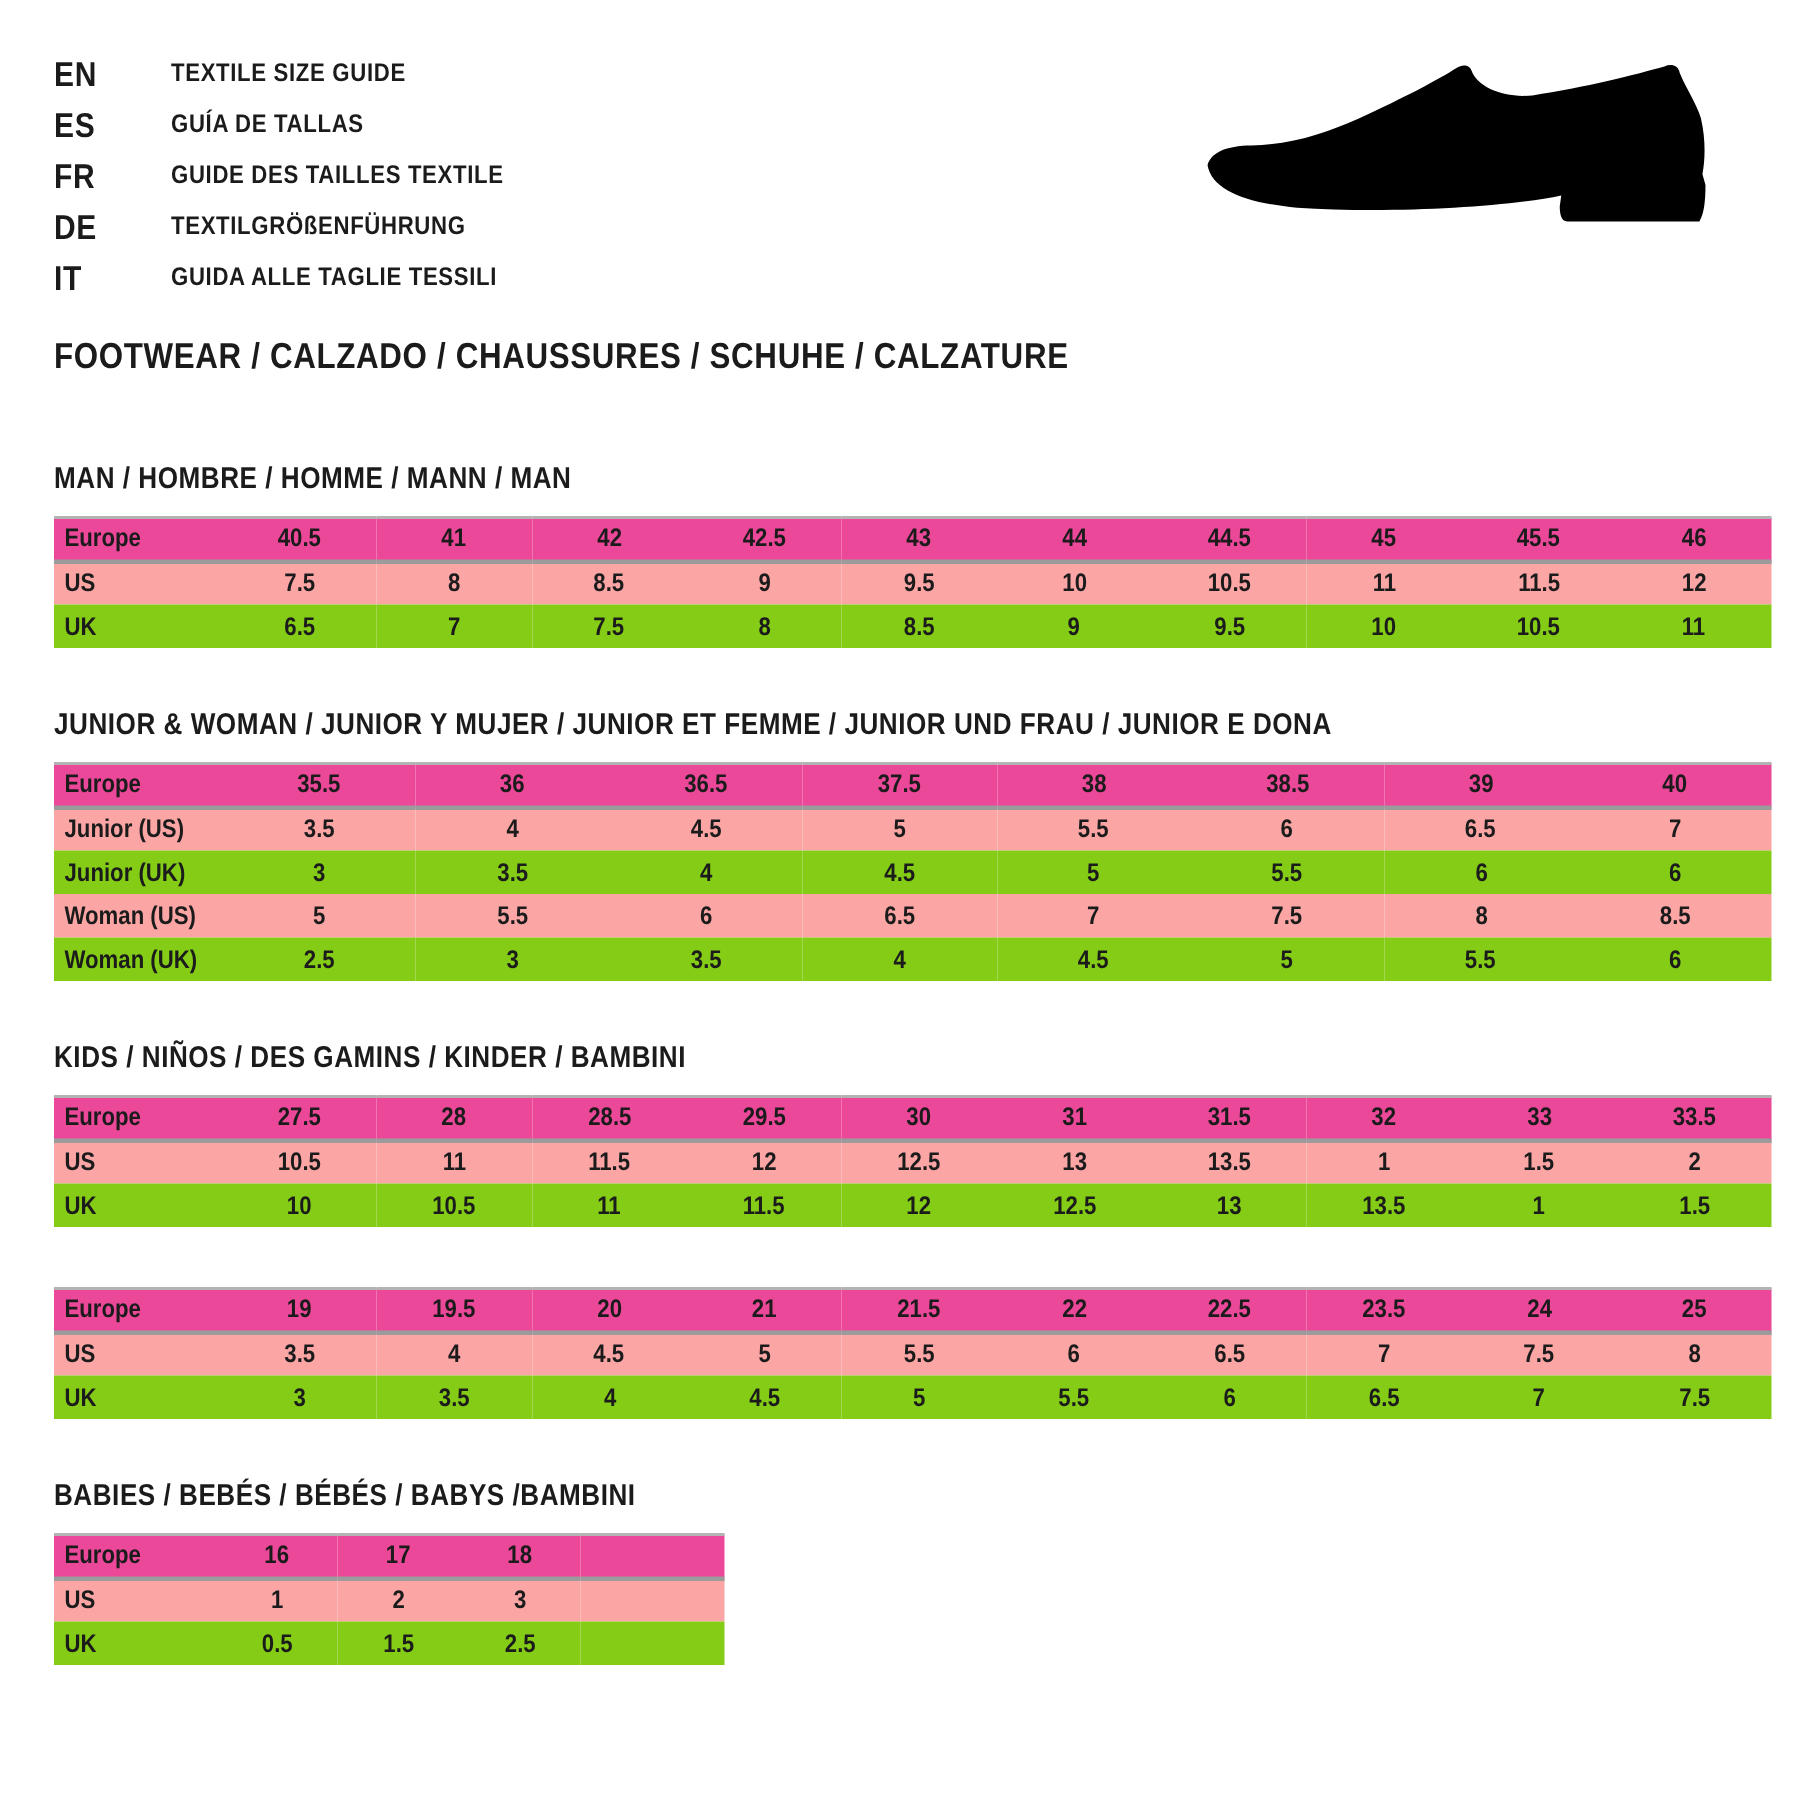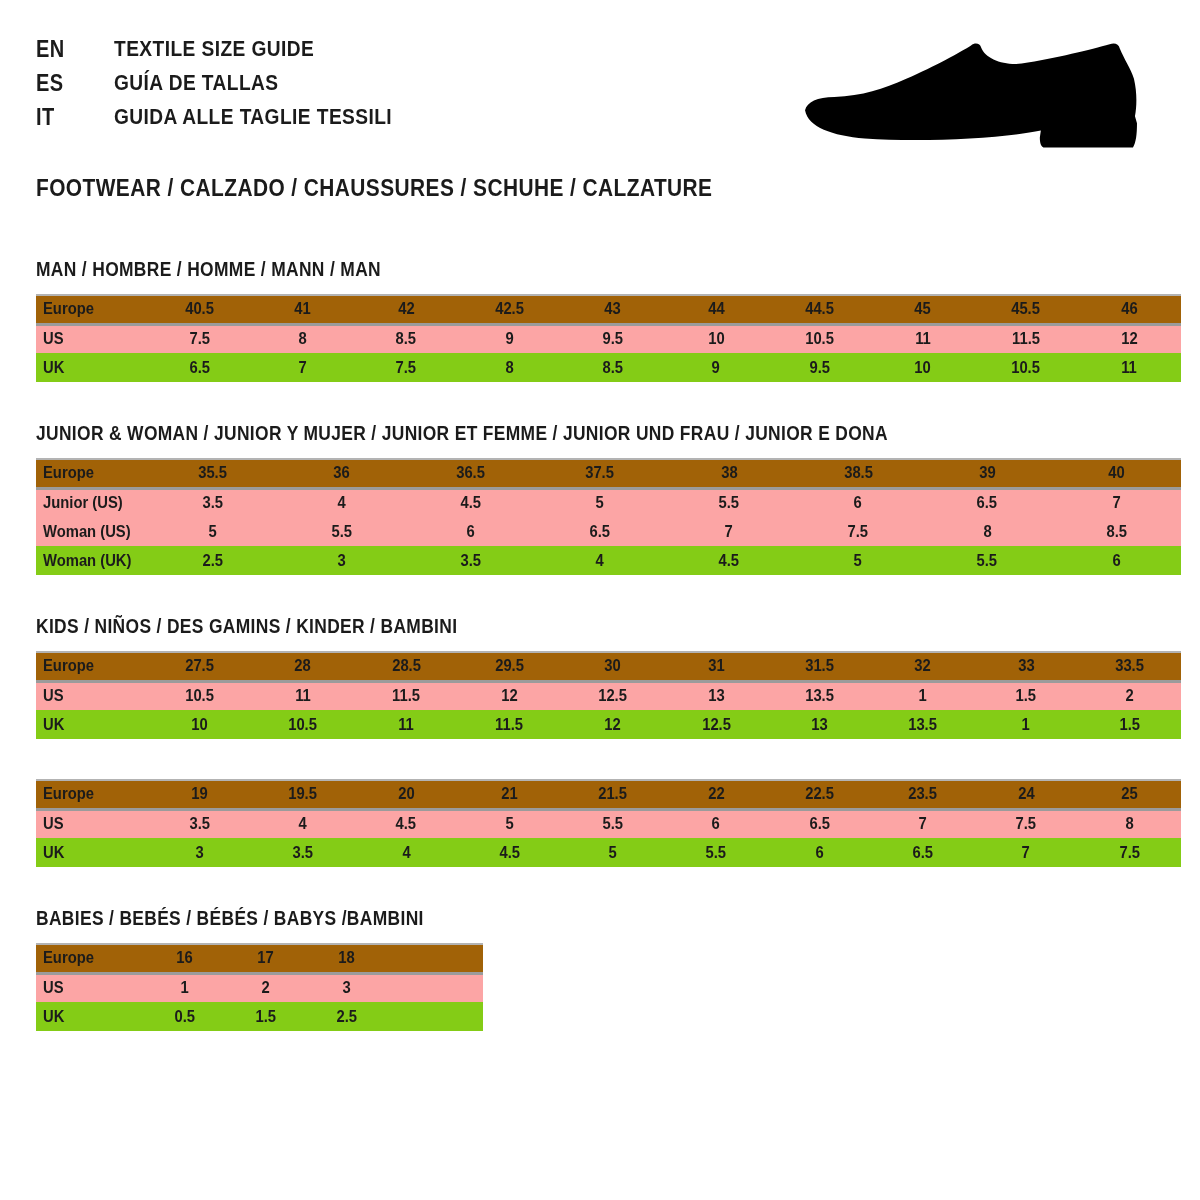--- a/index.html
+++ b/index.html
@@ -16,21 +16,21 @@
   .cond-l { display: inline-block; transform: scaleX(.87); transform-origin: 0 50%; white-space: nowrap; }
   .cond-c { display: inline-block; transform: scaleX(.87); transform-origin: 50% 50%; white-space: nowrap; }
 
   
   .header-row { display: flex; justify-content: space-between; align-items: flex-start; }
   .lang-list { padding-top: 2px; }
   .lang-row { display: flex; line-height: 34px; }
   .lang-code {
     width: 78px; font-size: 23px; font-weight: 700; letter-spacing: .5px;
   }
-  .lang-label { font-size: 22px; font-weight: 700; letter-spacing: .5px; }
+  .lang-label { font-size: 17px; font-weight: 700; letter-spacing: .5px; }
 
   .shoe-wrap { margin: 12px 42px 0 0; }
   .shoe-wrap svg { display: block; }
 
   .footwear-title {
     margin-top: 22px;
     font-size: 24px; font-weight: 700; letter-spacing: .5px; text-decoration: underline;
   }
 
   
@@ -46,41 +46,49 @@
   }
   table.size-table.narrow { width: 447px; }
   td {
     height: 29px; font-size: 17px; font-weight: 700;
     text-align: center; vertical-align: middle; padding: 0;
   }
   td.label { text-align: left; padding-left: 7px; width: 112px; }
   table.narrow td.label { width: 108px; }
   table.narrow td.pad { width: 96px; }
   tr.header td {
-    background: #a16207;
+    background: #ec4899;
     border-top: 2px solid #b3b3b3;
     border-bottom: 3px solid #9b9b9b;
   }
   tr.white td { background: #fca5a5; }
   tr.alt td { background: #84cc16; }
 </style>
 </head>
 <body>
 
 <div class="page">
 
   <div class="header-row">
     <div class="lang-list">
         <div class="lang-row">
           <span class="lang-code"><span class="cond-l">EN</span></span>
           <span class="lang-label"><span class="cond-l">TEXTILE SIZE GUIDE</span></span>
         </div>
         <div class="lang-row">
           <span class="lang-code"><span class="cond-l">ES</span></span>
           <span class="lang-label"><span class="cond-l">GUÍA DE TALLAS</span></span>
+        </div>
+        <div class="lang-row">
+          <span class="lang-code"><span class="cond-l">FR</span></span>
+          <span class="lang-label"><span class="cond-l">GUIDE DES TAILLES TEXTILE</span></span>
+        </div>
+        <div class="lang-row">
+          <span class="lang-code"><span class="cond-l">DE</span></span>
+          <span class="lang-label"><span class="cond-l">TEXTILGRÖßENFÜHRUNG</span></span>
         </div>
         <div class="lang-row">
           <span class="lang-code"><span class="cond-l">IT</span></span>
           <span class="lang-label"><span class="cond-l">GUIDA ALLE TAGLIE TESSILI</span></span>
         </div>
       </div>
     <div class="shoe-wrap">
       <svg width="336" height="110" viewBox="0 0 332 108" aria-hidden="true">
         <path fill="#000000" d="M3,67
           C5,59 15,54 32,54
@@ -173,20 +181,31 @@
               <td class="label"><span class="cond-l">Junior (US)</span></td>
               <td class="value"><span class="cond-c">3.5</span></td>
               <td class="value"><span class="cond-c">4</span></td>
               <td class="value"><span class="cond-c">4.5</span></td>
               <td class="value"><span class="cond-c">5</span></td>
               <td class="value"><span class="cond-c">5.5</span></td>
               <td class="value"><span class="cond-c">6</span></td>
               <td class="value"><span class="cond-c">6.5</span></td>
               <td class="value"><span class="cond-c">7</span></td>
             </tr>
+            <tr class="alt">
+              <td class="label"><span class="cond-l">Junior (UK)</span></td>
+              <td class="value"><span class="cond-c">3</span></td>
+              <td class="value"><span class="cond-c">3.5</span></td>
+              <td class="value"><span class="cond-c">4</span></td>
+              <td class="value"><span class="cond-c">4.5</span></td>
+              <td class="value"><span class="cond-c">5</span></td>
+              <td class="value"><span class="cond-c">5.5</span></td>
+              <td class="value"><span class="cond-c">6</span></td>
+              <td class="value"><span class="cond-c">6</span></td>
+            </tr>
             <tr class="white">
               <td class="label"><span class="cond-l">Woman (US)</span></td>
               <td class="value"><span class="cond-c">5</span></td>
               <td class="value"><span class="cond-c">5.5</span></td>
               <td class="value"><span class="cond-c">6</span></td>
               <td class="value"><span class="cond-c">6.5</span></td>
               <td class="value"><span class="cond-c">7</span></td>
               <td class="value"><span class="cond-c">7.5</span></td>
               <td class="value"><span class="cond-c">8</span></td>
               <td class="value"><span class="cond-c">8.5</span></td>

